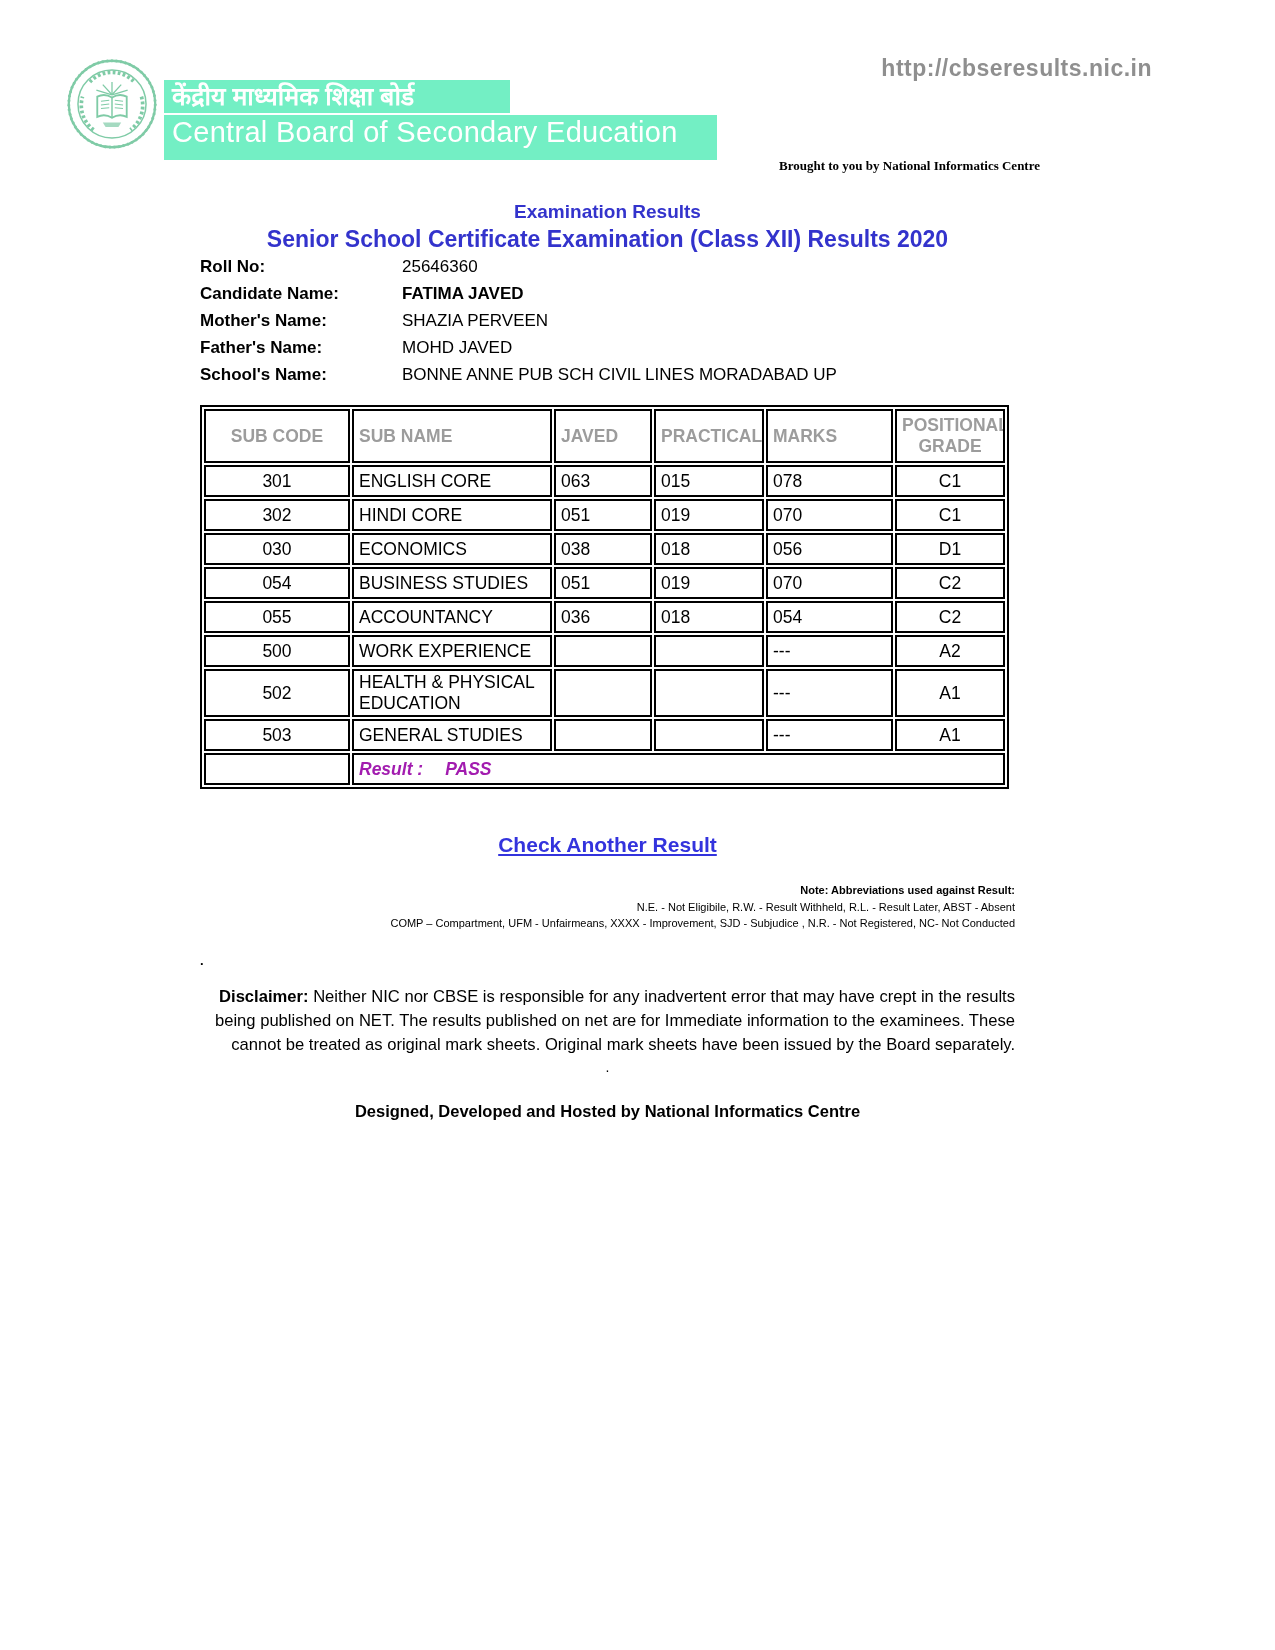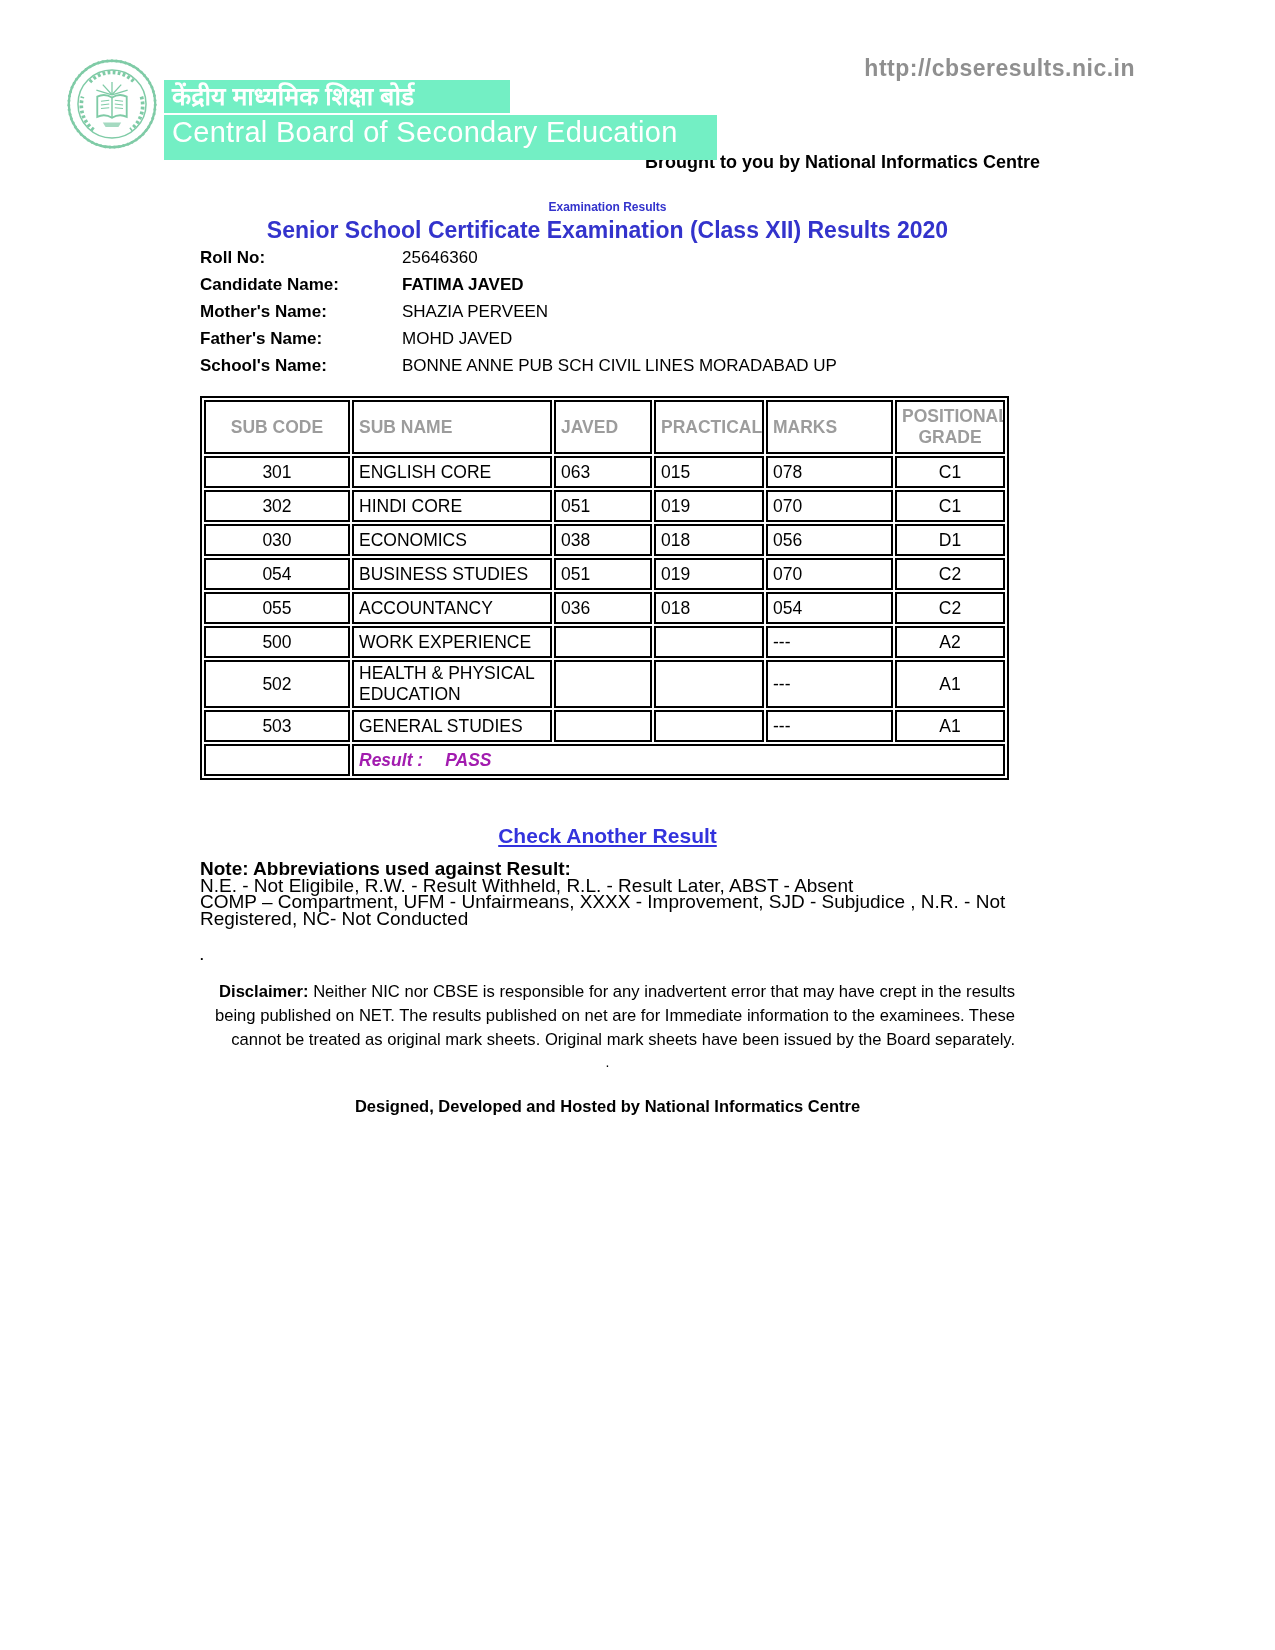--- a/index.html
+++ b/index.html
@@ -1,52 +1,52 @@
 <!DOCTYPE html>
 <html><head>
 <meta charset="utf-8">
 <style>
   html, body { margin:0; padding:0; background:#fff; }
   body { font-family:"Liberation Sans", sans-serif; color:#000; }
   .page { position:relative; width:1275px; height:1650px; background:#fff; overflow:hidden; }
 
-  .site-url { position:absolute; top:55px; right:140px; font-size:23px; font-weight:bold; color:#8f8f8f; letter-spacing:0.5px; }
+  .site-url { position:absolute; top:55px; right:123px; font-size:23px; font-weight:bold; color:#8f8f8f; letter-spacing:0.5px; }
 
   .header { position:relative; height:152px; }
   .logo { position:absolute; left:66px; top:58px; width:92px; height:92px; }
   .banners { position:absolute; left:164px; top:80px; }
   .banner { color:#fff; display:block; }
   .banner-hi { width:338px; height:33px; line-height:33px; font-size:25px; font-weight:bold; padding-left:8px; }
   .banner-en { width:545px; height:45px; line-height:34px; font-size:29px; padding-left:8px; margin-top:2px; letter-spacing:0.3px; white-space:nowrap; }
 
-  .broughtby { margin-top:0; text-align:right; padding-right:235px; font-size:18px; font-weight:bold; }
+  .broughtby { margin-top:6px; text-align:right; padding-right:235px; font-size:13px; font-weight:bold;font-family:Liberation Serif, serif; }
 
   .content { margin-left:200px; width:815px; }
 
-  .title1 { margin-top:27px; text-align:center; font-size:12px; font-weight:bold; }
+  .title1 { margin-top:27px; text-align:center; font-size:19px; font-weight:bold; }
   .title2 { margin-top:3px; text-align:center; font-size:23px; font-weight:bold; }
 
   .info-block { }
   .info-row { line-height:27px; font-size:17px; }
   .info-label { display:inline-block; width:202px; font-weight:bold; vertical-align:top; }
   .info-value { }
   .info-value.bold { font-weight:bold; }
 
   .results-table { margin-top:17px; border-collapse:separate; border-spacing:2px; border:2px solid #000; width:703px; table-layout:fixed; background:#fff; }
   .results-table th, .results-table td { border:2px solid #000; padding:1px 5px; font-size:17.5px; background:#fff; overflow:hidden; }
   .results-table th { color:#9c9c9c; text-align:left; font-weight:bold; height:48px; vertical-align:middle; }
   .results-table td { height:26px; vertical-align:middle; }
   .results-table .center { text-align:center; }
   .result-cell { color:#a21caf; font-weight:bold;font-style:italic; }
   .result-cell .result-value { margin-left:22px; }
 
   .check-link-wrap { margin-top:44px; text-align:center; }
   .check-link { font-size:21px; font-weight:bold; text-decoration:underline; }
 
-  .notes { margin-top:13px; text-align:left; font-size:19px; line-height:16.5px; }
+  .notes { margin-top:25px; text-align:right; font-size:11px; line-height:16.5px; }
   .notes .note-heading { font-weight:bold; }
 
   .stray-dot-left { margin-top:24px; text-align:left; font-size:13px; font-weight:bold; line-height:10px; }
   .disclaimer { margin-top:19px; text-align:right; font-size:16.6px; line-height:24px; }
   .disclaimer .disc-label { font-weight:bold; }
   .stray-dot-center { margin-top:2px; text-align:center; font-size:14px; }
 
   .footer-line { margin-top:27px; text-align:center; font-size:16.5px; font-weight:bold; }
 </style>
 </head>

